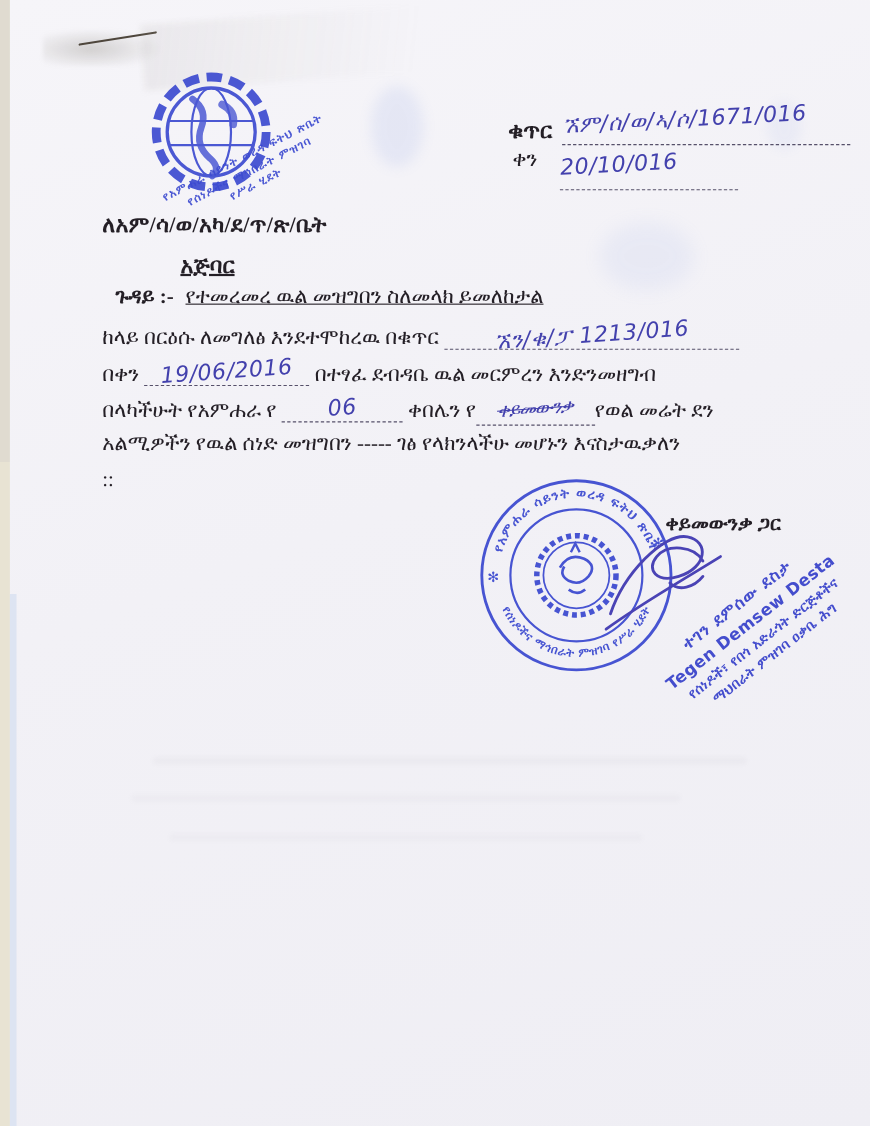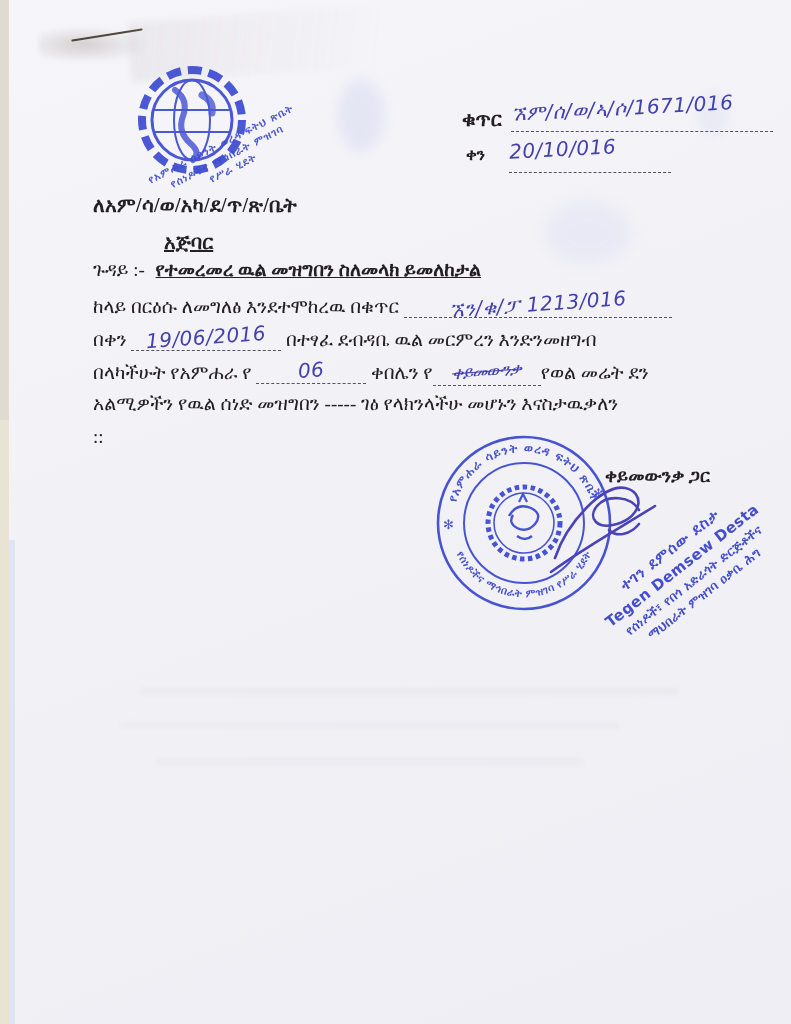--- a/index.html
+++ b/index.html
@@ -27,32 +27,32 @@
     position:absolute; left:-22px; top:78px; width:300px;
     transform:rotate(-27deg); transform-origin:50% 50%;
     color:#3d4bd0; font-family:"DejaVu Sans", sans-serif;
     font-size:10.5px; font-weight:bold; line-height:13.5px; text-align:center; letter-spacing:1px;
     opacity:.92;
   }
 
   
   .typed { color:#241f26; }
   .num-label { position:absolute; left:453px; top:108px; font-size:20px; font-weight:600; }
-  .date-label { position:absolute; left:457px; top:146px; font-size:16px; font-weight:700; }
+  .date-label { position:absolute; left:457px; top:135px; font-size:19px; font-weight:400; }
   .fill-line { border-bottom:1.5px dashed #56506a; }
   .num-value-wrap { position:absolute; left:502px; top:96px; width:262px; height:36px; }
   .date-value-wrap { position:absolute; left:500px; top:137px; width:162px; height:36px; }
   .hand { font-family:"DejaVu Sans", sans-serif; font-style:italic; color:#4341ad; }
   .hand-lg { font-size:20px; display:inline-block; transform:rotate(-3deg); letter-spacing:.5px; }
 
   .recipient { position:absolute; left:84px; top:194px; font-size:20px; font-weight:600; letter-spacing:.3px; }
   .city { position:absolute; left:127px; top:231px; font-size:20px; font-weight:600; text-decoration:underline;margin-left:28px; }
   .subject-row { position:absolute; left:84px; top:259px; font-size:19px; }
-  .subject-label { font-weight:400; }
-  .subject-text { font-weight:bold; text-decoration:underline; margin-left:6px;text-align:right; }
+  .subject-label { font-weight:700;margin-left:12px; }
+  .subject-text { font-weight:normal; text-decoration:underline; margin-left:6px;text-align:right; }
 
   .body-text { position:absolute; left:84px; top:294px; width:640px; font-size:19px; color:#241f26; }
   .body-line { height:33px; white-space:nowrap; }
   .blank { display:inline-block; border-bottom:1.5px dashed #56506a; text-align:center; vertical-align:baseline; height:24px; }
   .blank .hand-lg { transform:rotate(-4deg) translateY(-2px); }
   .scrawl { text-decoration:line-through; font-size:17px; letter-spacing:-1px; }
 
   .closing { position:absolute; left:596px; top:466px; font-size:18px; font-weight:600; color:#241f26; }
 
   

